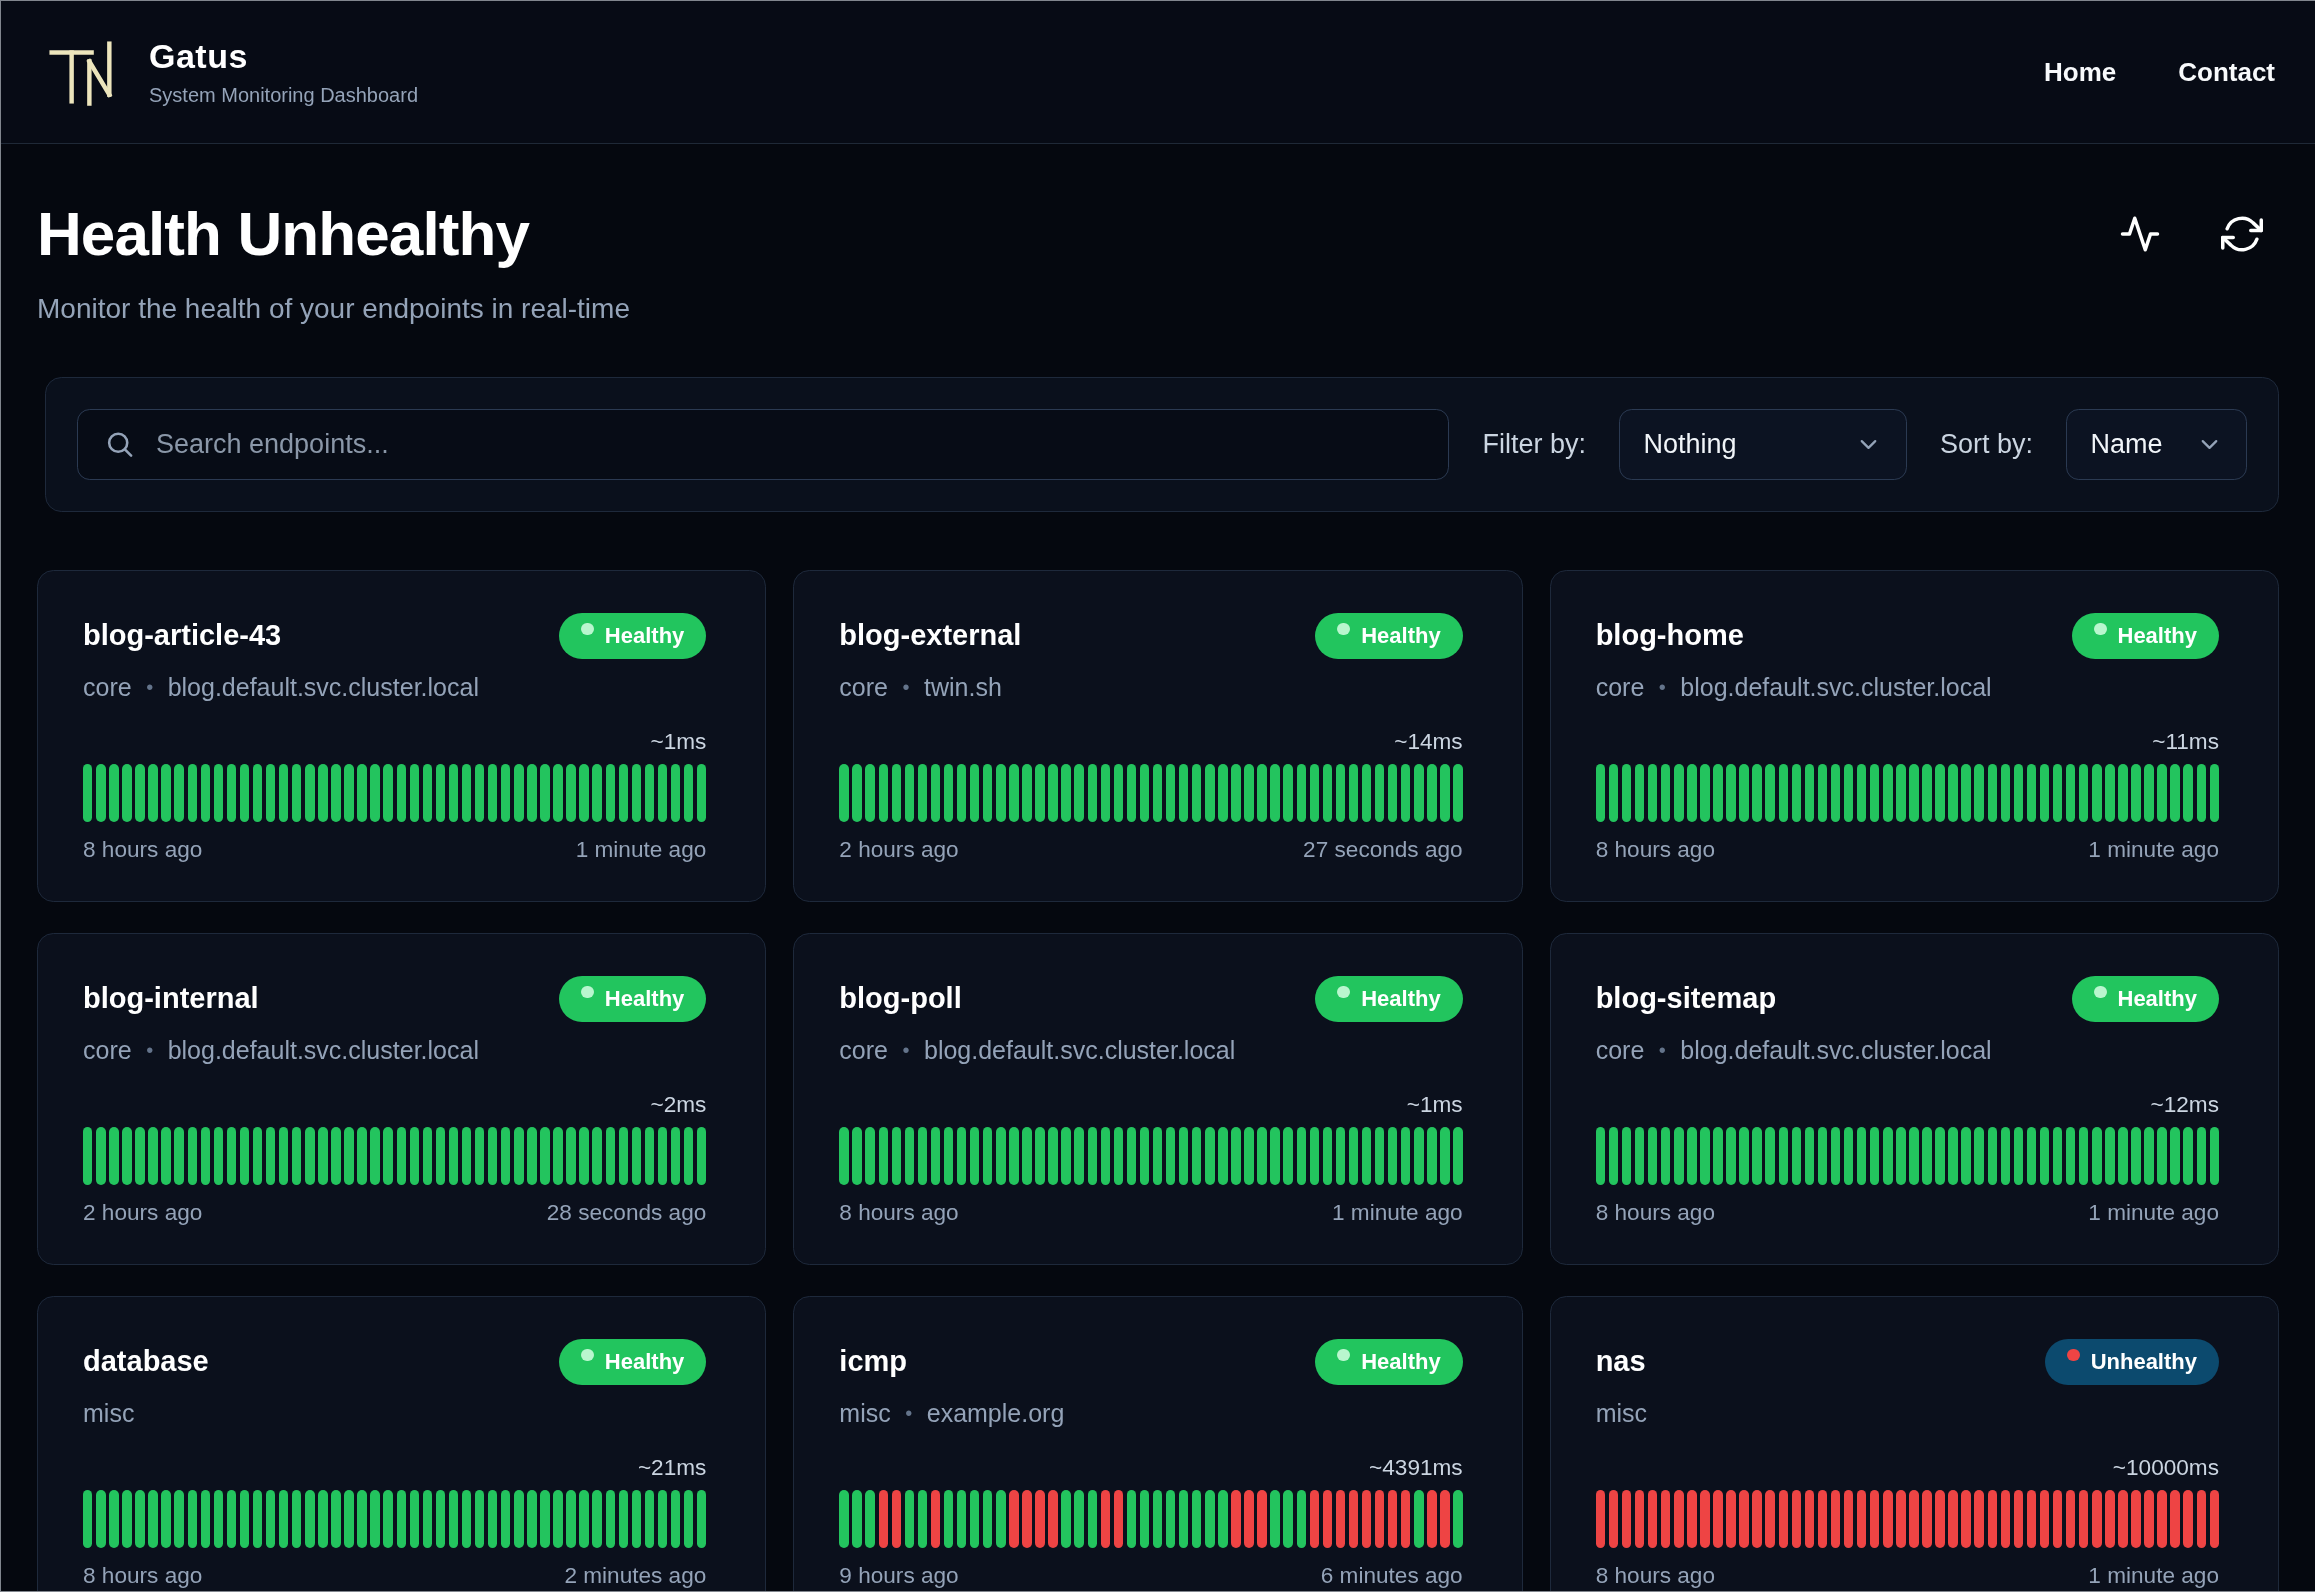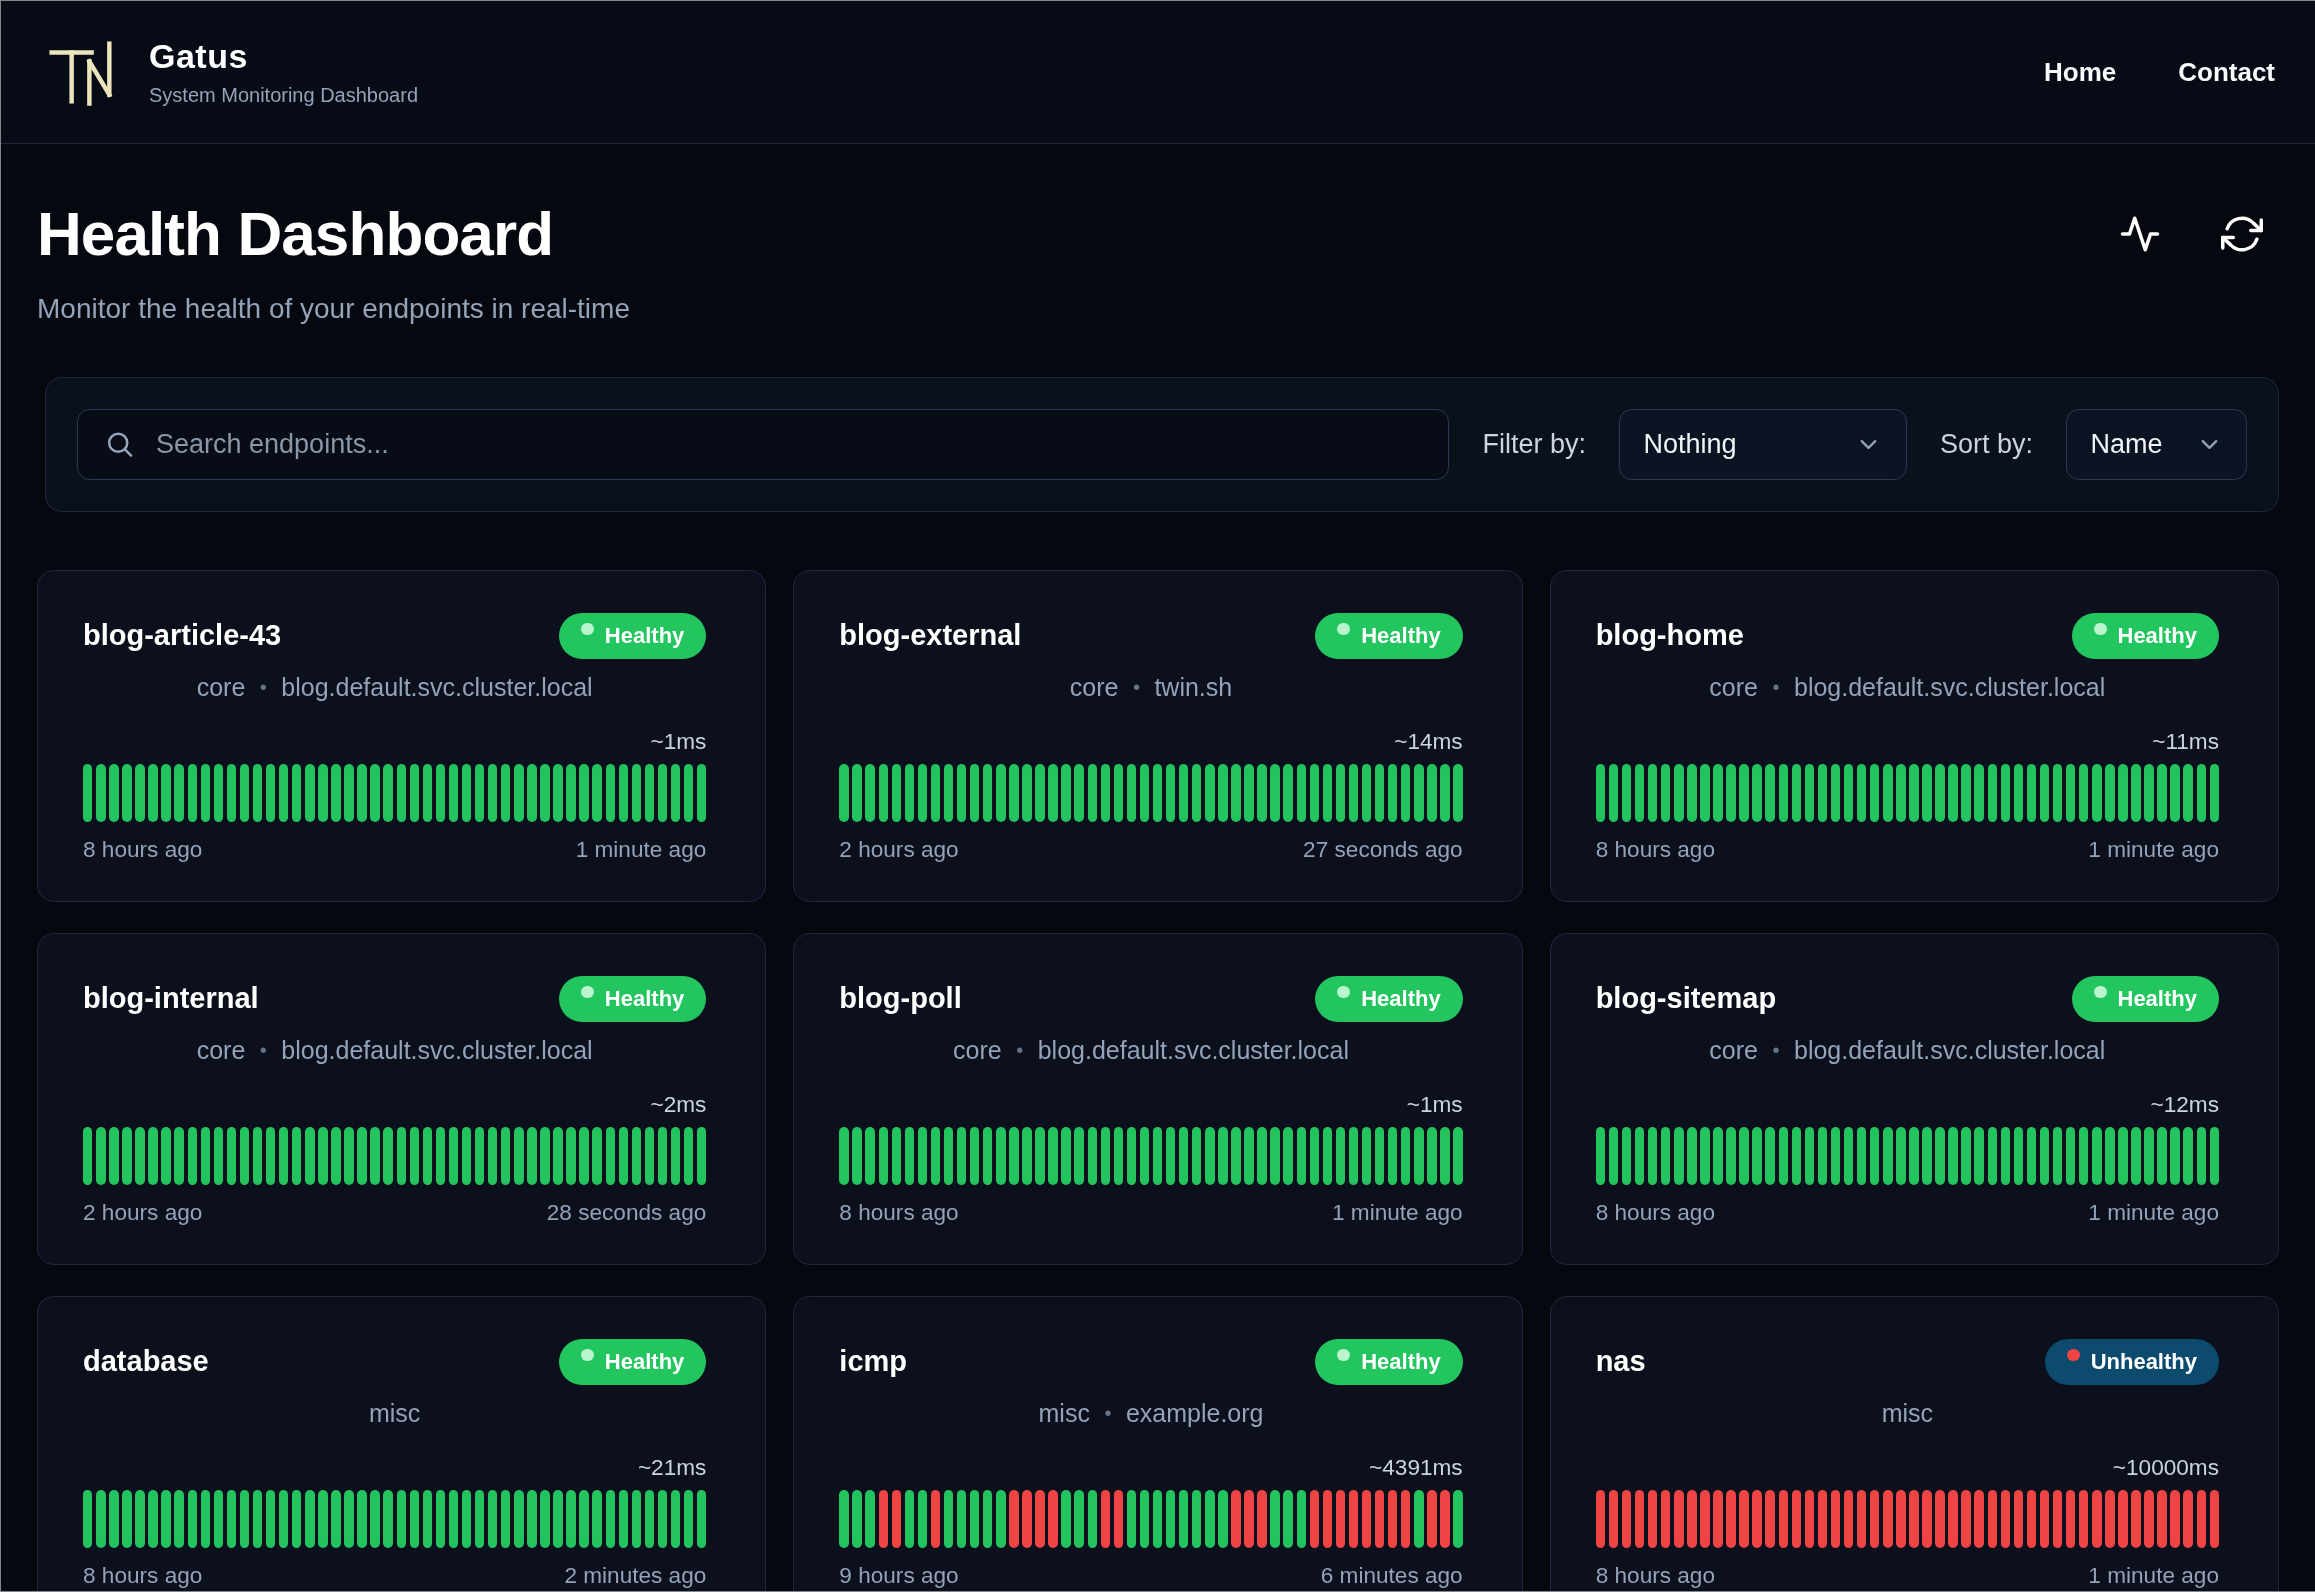--- a/index.html
+++ b/index.html
@@ -105,21 +105,21 @@
     padding: 10px 22px;
     border-radius: 904px;
     font-size: 22px; font-weight: 700; color: #ffffff;
   }
   .status-badge.healthy { background: #22c55e; }
   .status-badge.unhealthy { background: #0c4a6e; }
   .status-dot { width: 12.7px; height: 12.7px; border-radius: 50%; }
   .healthy .status-dot { background: #b9f6ce; }
   .unhealthy .status-dot { background: #ef4444; }
 
-  .card-sub { margin-top: 14.5px; display: flex; align-items: center; gap: 14.5px; font-size: 25px; color: #94a3b8; justify-content: center; }
+  .card-sub { margin-top: 14.5px; display: flex; align-items: center; gap: 14.5px; font-size: 25px; color: #94a3b8; }
   .card-sub .sep-dot { font-size: 20px; color: #64748b; }
 
   .latency-row { margin-top: 27px; display: flex; justify-content: flex-end; }
   .endpoint-latency { font-size: 22.6px; color: #cbd5e1; }
 
   .uptime-bars { margin-top: 9px; display: flex; gap: 3.6px; height: 58px; align-items: stretch; }
   .bar { flex: 1; border-radius: 5.4px; }
   .bar-green { background: #23c45e; }
   .bar-red { background: #ee4444; }
 
@@ -148,21 +148,21 @@
     </div>
     <nav class="header-nav">
         <a class="nav-link">Home</a>
         <a class="nav-link">Contact</a>
       </nav>
   </header>
 
   <main class="main">
 
     <div class="page-head">
-      <h1 class="page-title">Health Dashboard</h1>
+      <h1 class="page-title">Health Unhealthy</h1>
       <div class="head-icons">
         <button class="icon-btn" title="">
           <svg viewBox="0 0 24 24" fill="none" stroke="#ffffff" stroke-width="2" stroke-linecap="round" stroke-linejoin="round">
             <polyline points="22 12 18 12 15 21 9 3 6 12 2 12"></polyline>
           </svg>
         </button>
         <button class="icon-btn" title="">
           <svg viewBox="0 0 24 24" fill="none" stroke="#ffffff" stroke-width="2" stroke-linecap="round" stroke-linejoin="round">
             <polyline points="23 4 23 10 17 10"></polyline>
             <polyline points="1 20 1 14 7 14"></polyline>

